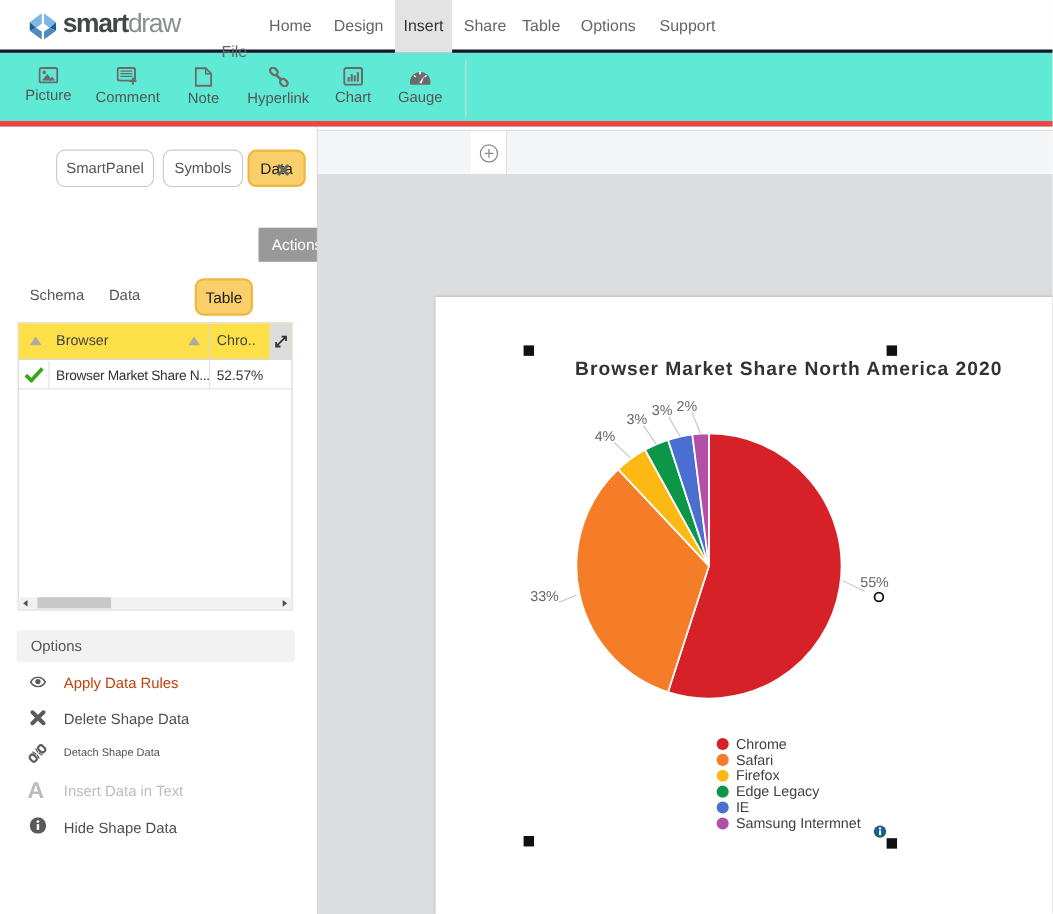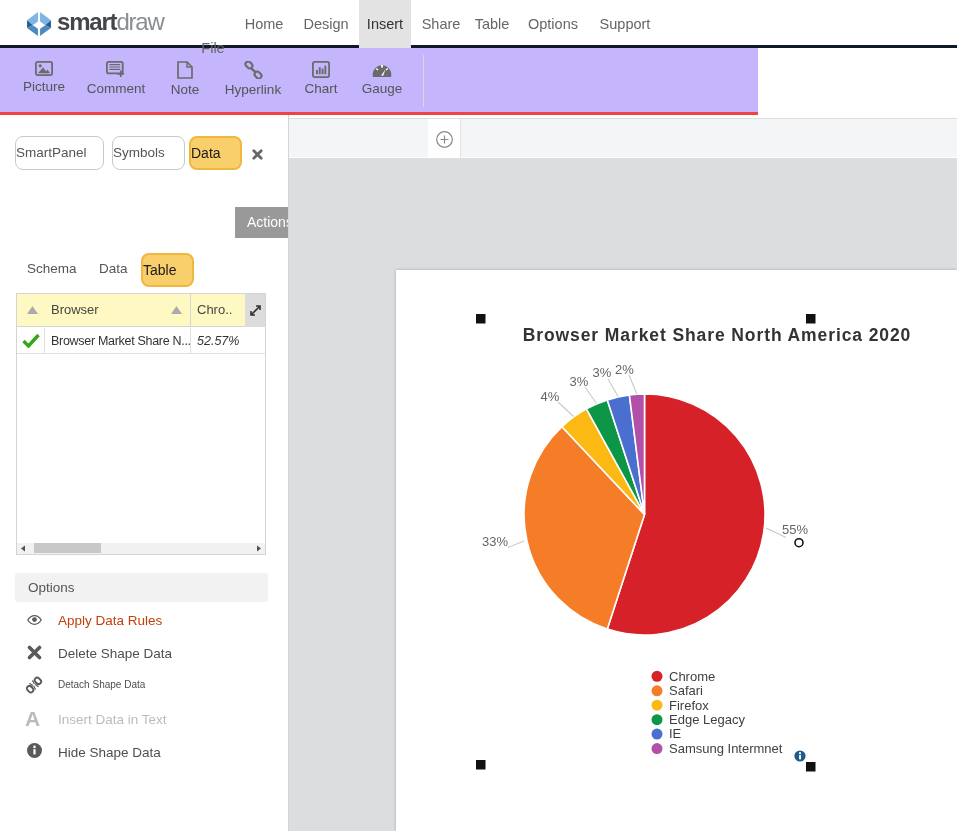--- a/index.html
+++ b/index.html
@@ -12,32 +12,32 @@
   #topbar { position:absolute; left:0; top:0; width:957px; height:48px; background:#fff;
     border-bottom:3px solid #0f172a; z-index:5; }
   #logo { position:absolute; left:26px; top:11px; }
   #brand { position:absolute; left:57px; top:8px; font-size:24px; letter-spacing:-1.2px; color:#4a4e51; }
   #brand b { font-weight:bold; color:#43474a; }
   #brand span { color:#898e92; }
   .menuitem { position:absolute; top:0; height:48px; line-height:48px; font-size:14.5px; color:#666; text-align:center; }
   .menuitem.sel { background:#e3e3e3; color:#333; }
 
   
-  #toolbar { position:absolute; left:0; top:48px; width:758px; height:67px; background:#c4b5fd;
-    border-bottom:3px solid #ef4444; z-index:4; }
+  #toolbar { position:absolute; left:0; top:48px; width:957px; height:67px; background:#5eead4;
+    border-bottom:5px solid #ef4444; z-index:4; }
   .tool { position:absolute; top:13px; text-align:center; }
   .tool svg { display:block; margin:0 auto; }
   .tool .lbl { font-size:13.5px; color:#555; margin-top:3px; }
   #tooldiv { position:absolute; left:423px; top:7px; width:1px; height:52px; background:#d9d9d9; }
 
   
   #panel { position:absolute; left:0; top:115px; width:288px; height:716px; background:#fff; }
   #paneldiv { position:absolute; left:288px; top:115px; width:1px; height:716px; background:#d5d5d5; }
   .ptab { position:absolute; height:34px; line-height:32px; border:1px solid #c9c9c9; border-radius:8px;
-    font-size:13.5px; color:#555; text-align:left; background:#fff; }
+    font-size:13.5px; color:#555; text-align:center; background:#fff;margin-left:36px; }
   .ptab.yellow { background:#f8cf6a; border:2px solid #f0b73e; color:#1a1a1a; font-size:14px; line-height:30px; }
 
   
   #pagetabs { position:absolute; left:289px; top:118px; width:668px; height:39px; background:#f4f5f7; border-top:1px solid #ddd; }
   #ptab1 { position:absolute; left:0; top:0; width:139px; height:39px; background:#fff;
     border-right:1px solid #e2e2e2; color:#999; font-size:13px; text-align:center; line-height:39px; }
   #ptabplus { position:absolute; left:139px; top:0; width:33px; height:39px; background:#fff; border-right:1px solid #e2e2e2; }
   #canvas { position:absolute; left:289px; top:157.5px; width:668px; height:673.5px; background:#dcddde; }
   #page { position:absolute; left:107px; top:112.5px; width:561px; height:561px; background:#fff;
     box-shadow:0 0 3px rgba(0,0,0,0.25); }
@@ -136,21 +136,21 @@
       <svg class="abs" style="left:60px;top:13px;" width="10" height="6" viewBox="0 0 10 6">
           <path d="M0 0 H10 L5 6 Z" fill="#fff"></path>
         </svg>
     </div>
 
     <div class="abs" style="left:27px;top:146px;font-size:13.5px;color:#555;">Schema</div>
     <div class="abs" style="left:99px;top:146px;font-size:13.5px;color:#555;">Data</div>
     <div class="ptab yellow" style="left:141px;top:138px;width:53px;">Table</div>
 
     <div class="abs" style="left:16px;top:178px;width:250px;height:262px;border:1px solid #d4d4d4;background:#fff;">
-      <div class="abs" style="left:0;top:0;width:248px;height:33px;background:#fef9c3;border-bottom:1px solid #d4d4d4;">
+      <div class="abs" style="left:0;top:0;width:248px;height:33px;background:#fde047;border-bottom:1px solid #d4d4d4;">
         <svg class="abs" style="left:10px;top:12px;" width="11" height="8" viewBox="0 0 11 8">
             <path d="M5.5 0 L11 8 H0 Z" fill="#ababab"></path>
           </svg>
         <div class="abs" style="left:34px;top:8px;font-size:13px;color:#454545;">Browser</div>
         <svg class="abs" style="left:154px;top:12px;" width="11" height="8" viewBox="0 0 11 8">
             <path d="M5.5 0 L11 8 H0 Z" fill="#ababab"></path>
           </svg>
         <div class="abs" style="left:173px;top:0;width:1px;height:33px;background:#d4d4d4;"></div>
         <div class="abs" style="left:180px;top:8px;font-size:13px;color:#454545;">Chro..</div>
         <div class="abs" style="left:228px;top:0;width:20px;height:33px;background:#dcdcdc;">
@@ -159,21 +159,21 @@
           </svg>
         </div>
       </div>
       <div class="abs" style="left:0;top:34px;width:248px;height:26px;border-bottom:1px solid #e0e0e0;">
         <svg class="abs" style="left:5px;top:5px;" width="18" height="15" viewBox="0 0 18 15">
           <path d="M1.5 8 L6.5 13 L16.5 2" stroke="#35a818" stroke-width="3.4" fill="none"></path>
         </svg>
         <div class="abs" style="left:27px;top:0;width:1px;height:26px;background:#e0e0e0;"></div>
         <div class="abs" style="left:34px;top:6px;width:140px;font-size:12.5px;letter-spacing:-0.3px;color:#333;white-space:nowrap;overflow:hidden;">Browser Market Share N...</div>
         <div class="abs" style="left:173px;top:0;width:1px;height:26px;background:#e0e0e0;"></div>
-        <div class="abs" style="left:180px;top:6px;font-size:12.5px;color:#333;font-style:italic;">52.57%</div>
+        <div class="abs" style="left:180px;top:6px;font-size:12.5px;color:#333;">52.57%</div>
       </div>
 
       <div class="abs" style="left:0;top:249px;width:248px;height:11px;background:#f1f1f1;">
         <svg class="abs" style="left:3px;top:2px;" width="6" height="7" viewBox="0 0 6 7">
             <path d="M5 0.5 L1 3.5 L5 6.5 Z" fill="#505050"></path>
           </svg>
         <div class="abs" style="left:17px;top:0;width:67px;height:10px;background:#c8c8c8;"></div>
         <svg class="abs" style="left:239px;top:2px;" width="6" height="7" viewBox="0 0 6 7">
             <path d="M1 0.5 L5 3.5 L1 6.5 Z" fill="#505050"></path>
           </svg>

